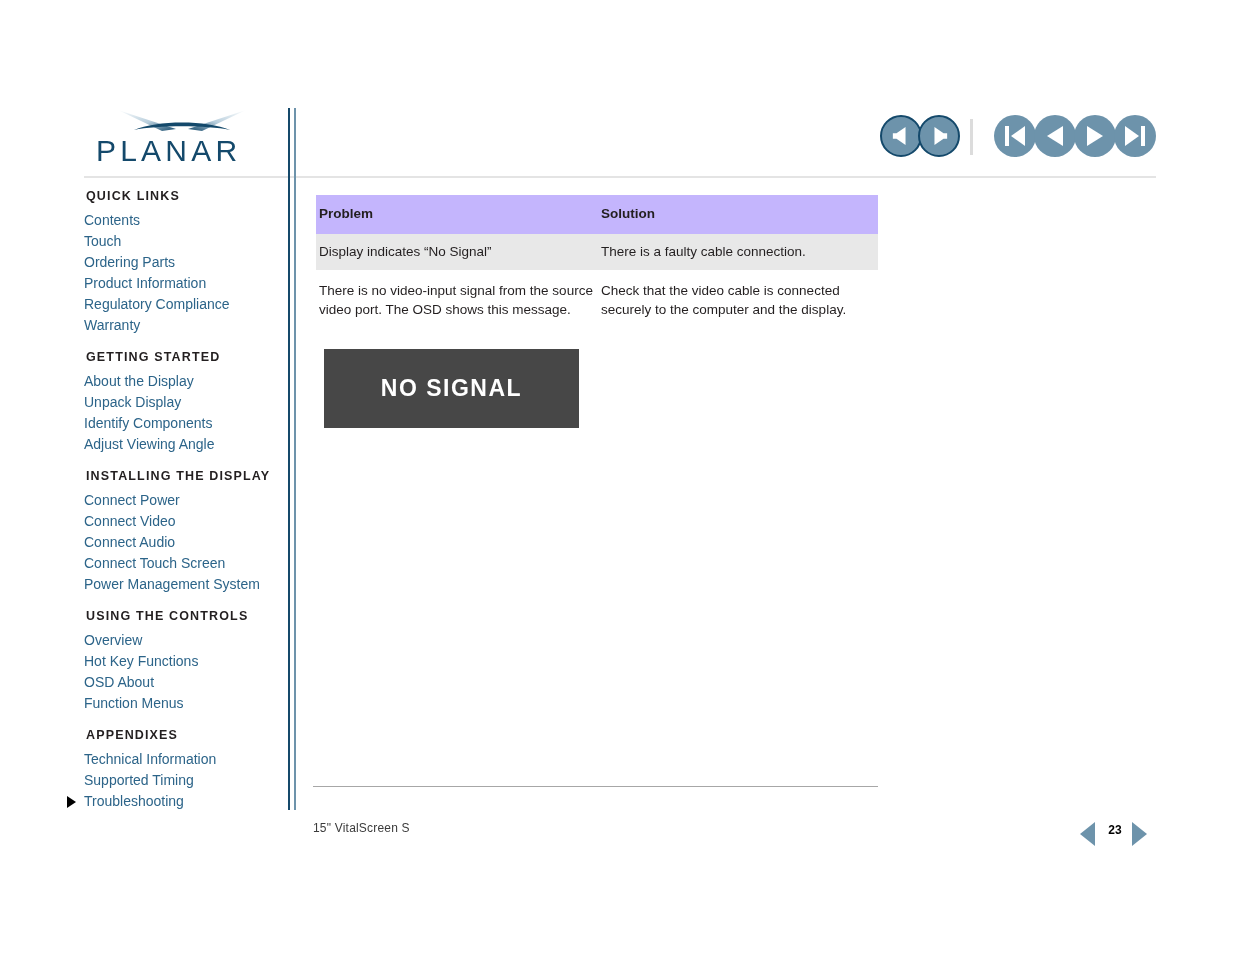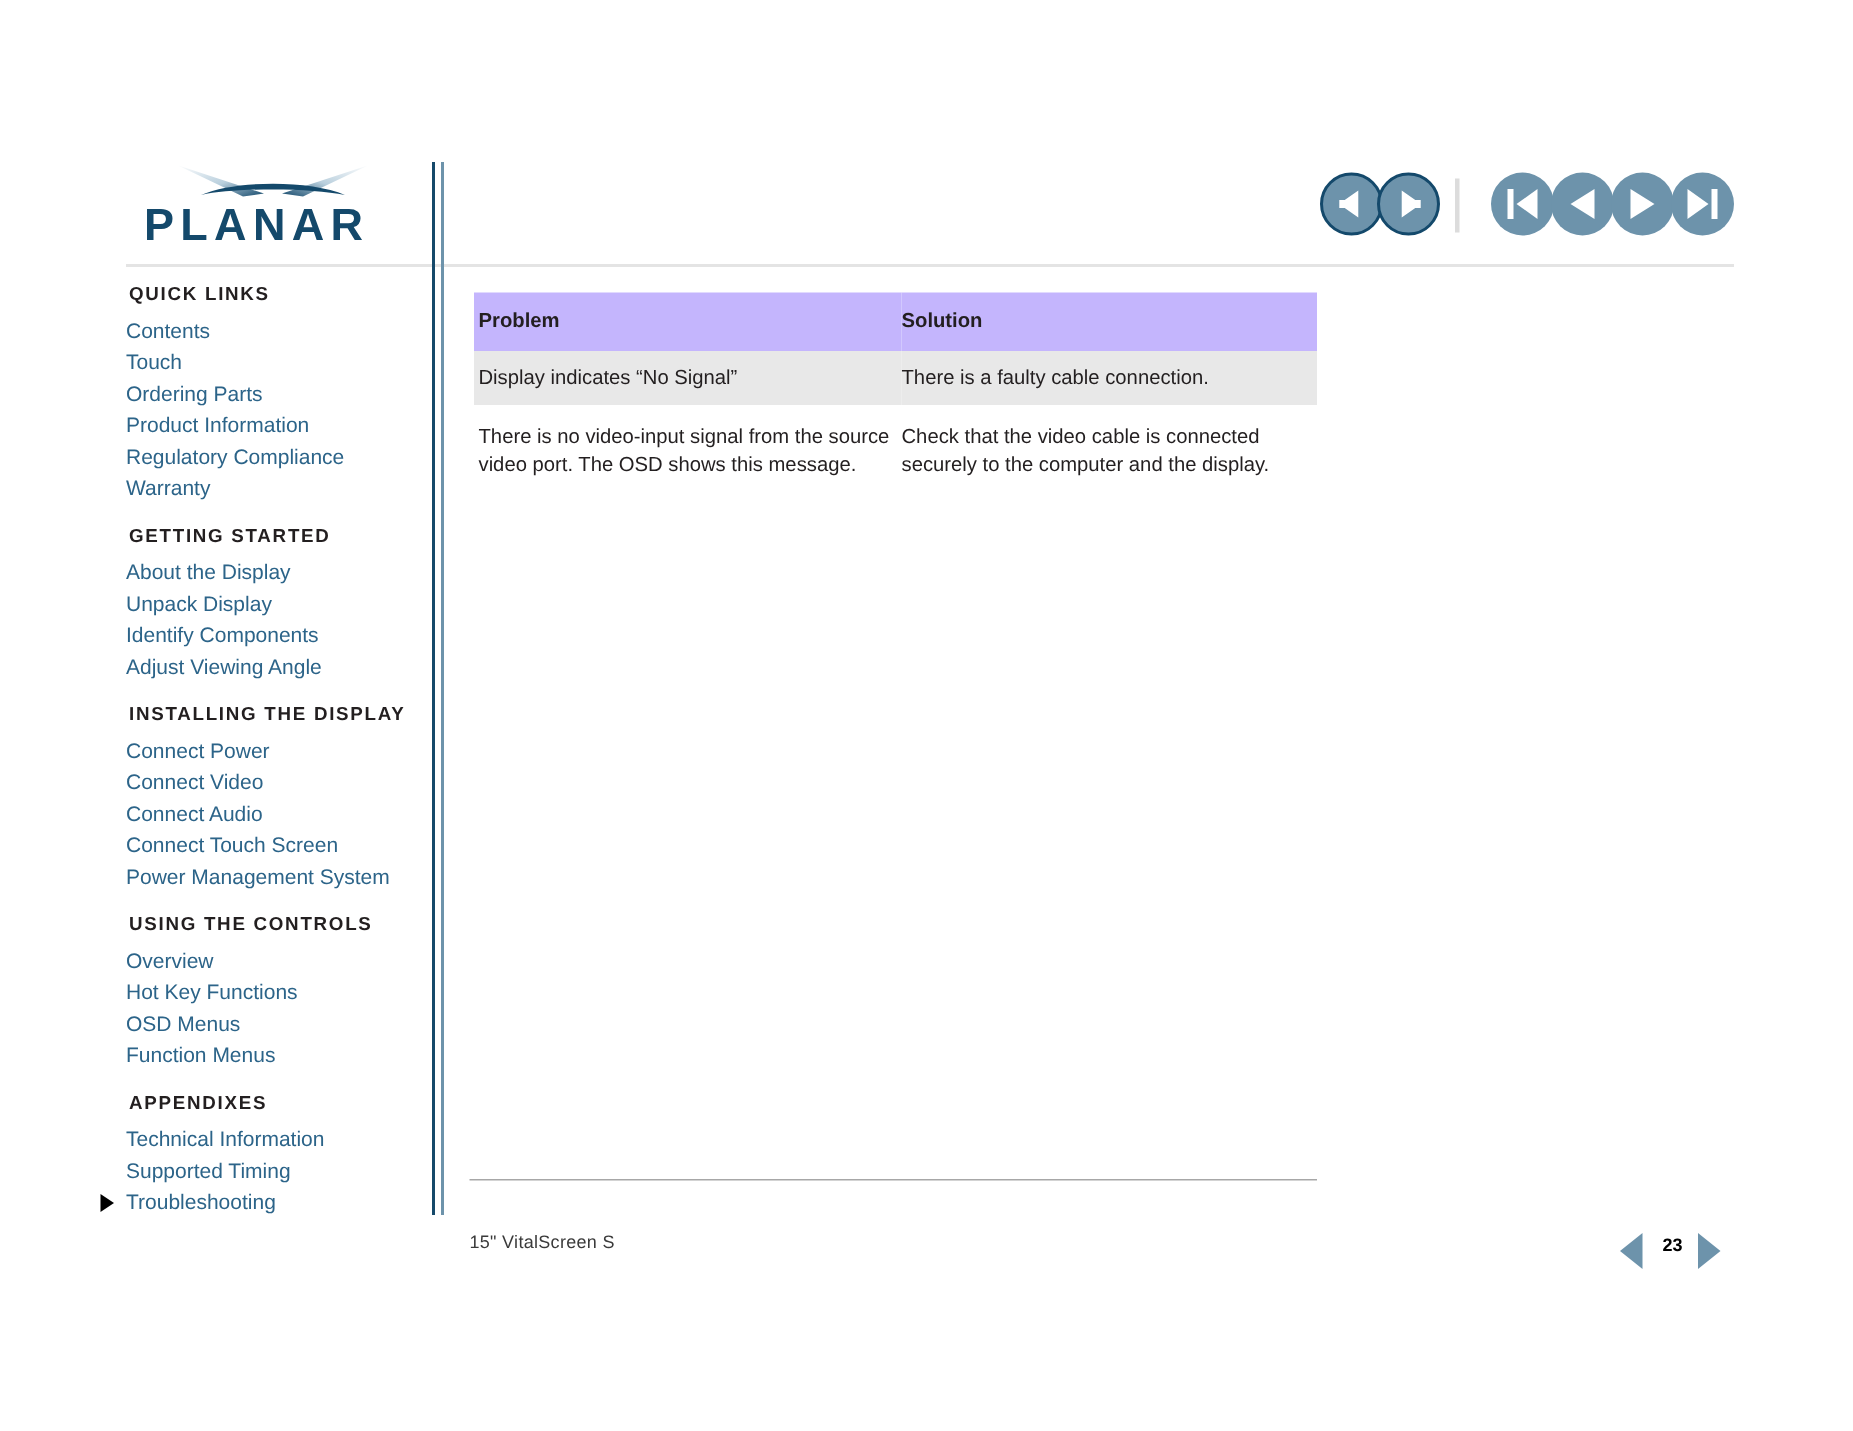--- a/index.html
+++ b/index.html
@@ -49,21 +49,21 @@
   }
   #logo-word {
     position: absolute;
     left: 0px;
     top: 26px;
     width: 175px;
     font-family: "Liberation Sans", sans-serif;
     font-size: 30px;
     letter-spacing: 4.2px;
     color: #14496b;
-    font-weight: 700;
+    font-weight: 400;
     line-height: 34px;
     white-space: nowrap;
   }
 
   
   #header-rule {
     position: absolute;
     left: 84px;
     top: 176px;
     width: 1072px;
@@ -372,21 +372,21 @@
         <div class="nav-link">Connect Power</div>
         <div class="nav-link">Connect Video</div>
         <div class="nav-link">Connect Audio</div>
         <div class="nav-link">Connect Touch Screen</div>
         <div class="nav-link">Power Management System</div>
       </div>
       <div class="nav-section">
         <div class="nav-heading">USING THE CONTROLS</div>
         <div class="nav-link">Overview</div>
         <div class="nav-link">Hot Key Functions</div>
-        <div class="nav-link">OSD Menus</div>
+        <div class="nav-link">OSD About</div>
         <div class="nav-link">Function Menus</div>
       </div>
       <div class="nav-section">
         <div class="nav-heading">APPENDIXES</div>
         <div class="nav-link">Technical Information</div>
         <div class="nav-link">Supported Timing</div>
         <div class="nav-link current">Troubleshooting</div>
       </div>
     </div>
 
@@ -408,20 +408,23 @@
             <td class="p1">Display indicates “No Signal”</td>
             <td>There is a faulty cable connection.</td>
           </tr>
           <tr class="plain">
             <td class="p1">There is no video-input signal from the source video port.  The OSD shows this message.</td>
             <td>Check that the video cable is connected securely to the computer and the display.</td>
           </tr>
         </tbody>
     </table>
 
+    <div id="osd">
+      <span id="osd-text">NO SIGNAL</span>
+    </div>
   </div>
 
   <div id="footer-rule"></div>
   <div id="footer-label">15" VitalScreen S</div>
 
   <div id="pager">
     <div class="pager-arrow" id="pager-prev"></div>
     <div id="pager-num">23</div>
     <div class="pager-arrow" id="pager-next"></div>
   </div>

